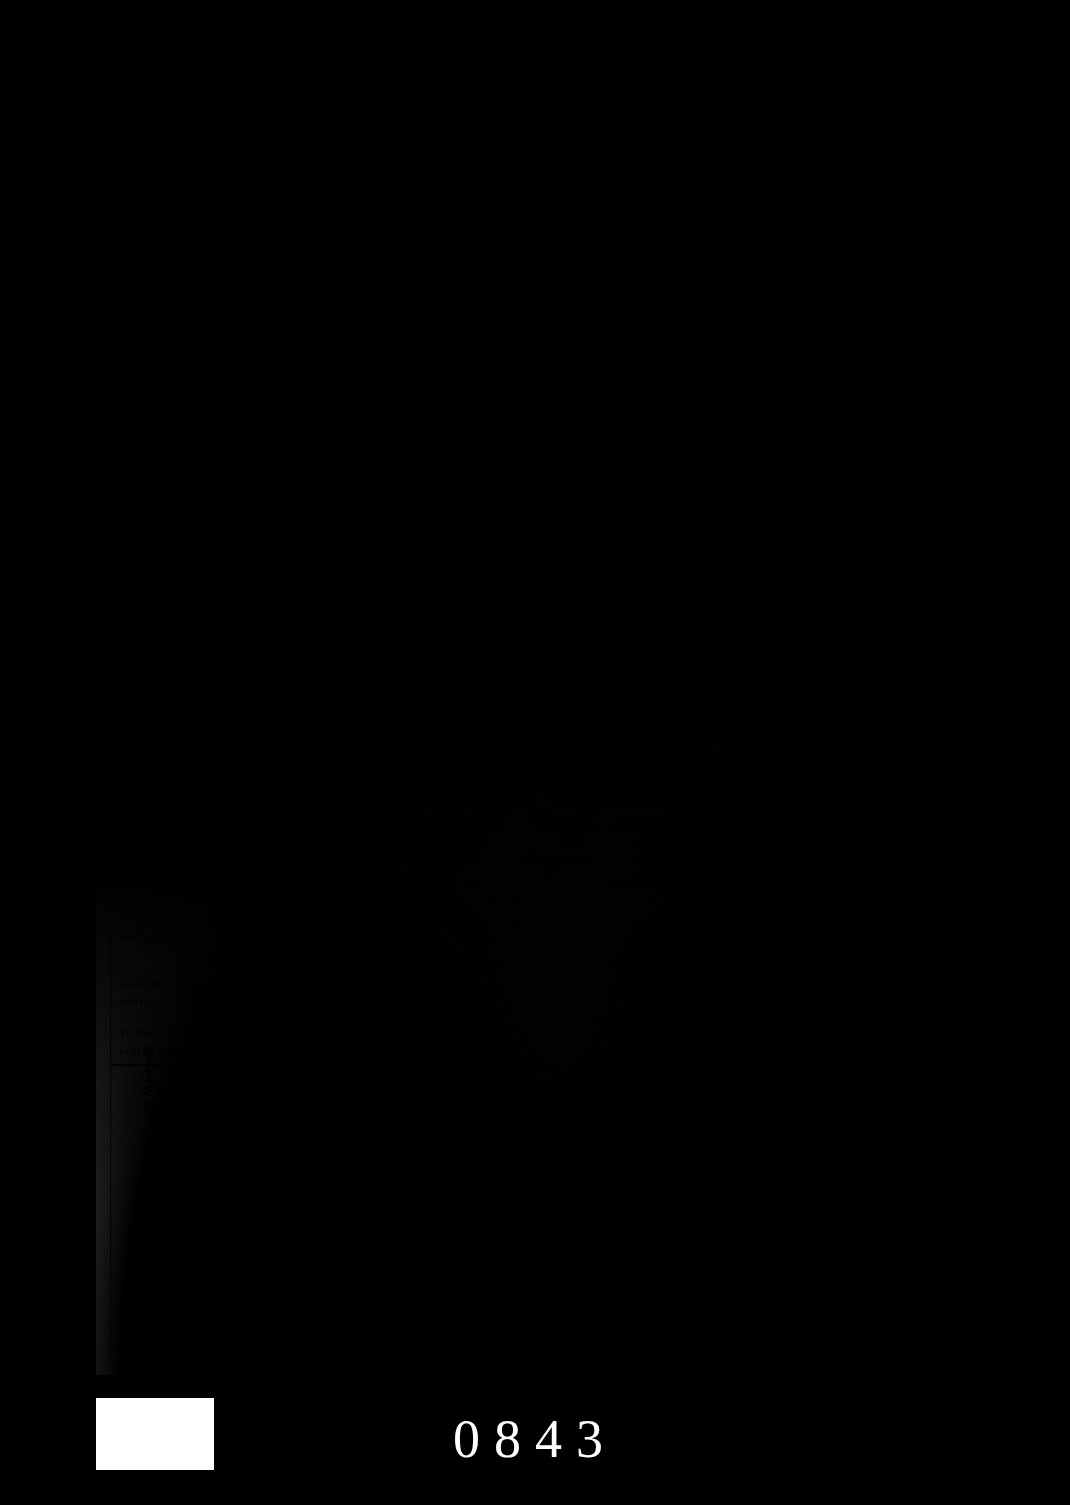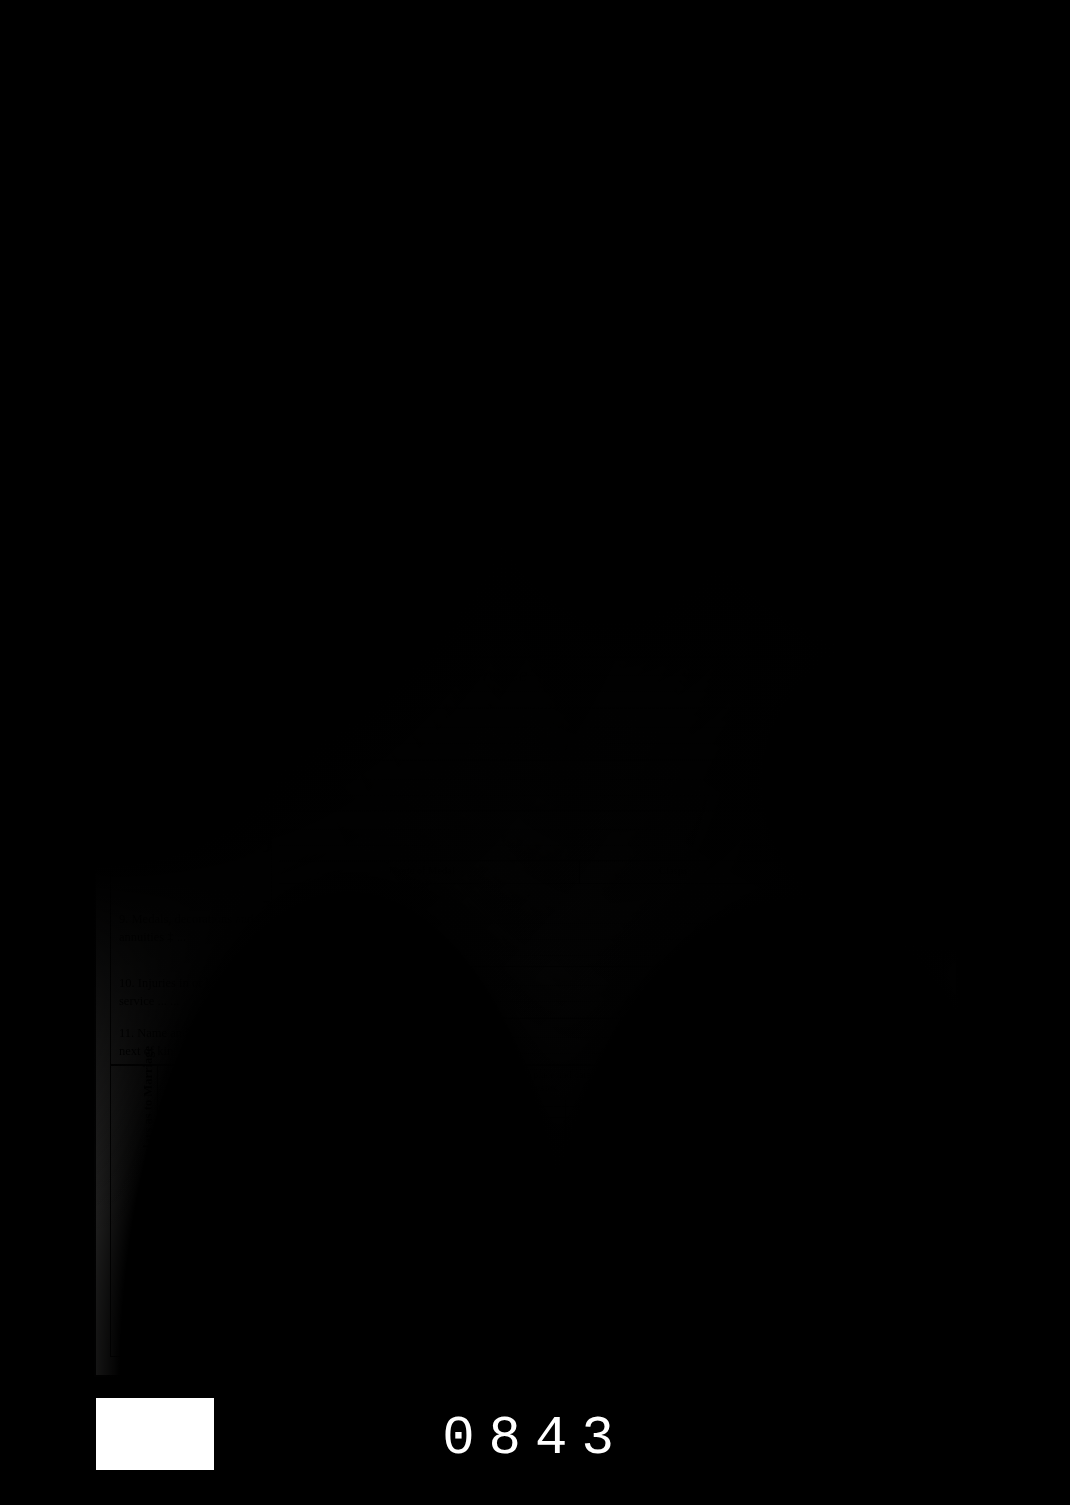--- a/index.html
+++ b/index.html
@@ -73,21 +73,21 @@
   .vlabel{position:absolute;left:0;top:0;width:46px;height:100%;border-right:1px solid #111;}
   .vtxt{position:absolute;transform:rotate(-90deg);transform-origin:left top;white-space:nowrap;font-size:12.5px;font-weight:bold;}
   .mtab{position:absolute;left:46px;top:0;right:0;height:100%;}
   .mhead{position:absolute;left:0;right:0;top:0;height:34px;border-bottom:1px solid #111;font-size:10px;text-align:center;padding:3px 4px;line-height:1.25;}
   .vline{position:absolute;top:0;bottom:0;border-left:1px solid #111;}
 
   .foot{position:absolute;left:40px;right:30px;bottom:8px;text-align:center;font-size:9px;line-height:1.35;}
 
   
   #whitebox{position:absolute;left:96px;top:1398px;width:118px;height:72px;background:#fff;}
-  #digits{position:absolute;left:0;right:0;top:1408px;text-align:center;color:#fff;font-family:Liberation Mono, monospace;font-size:54px;letter-spacing:14px;}
+  #digits{position:absolute;left:0;right:0;top:1408px;text-align:center;color:#fff;font-family:Liberation Serif, serif;font-size:54px;letter-spacing:14px;}
 
   .faint{color:#7b7b7b;font-style:italic;font-family:"DejaVu Serif",serif;}
   .smudge{position:absolute;background:rgba(0,0,0,.10);border-radius:50%;filter:blur(3px);z-index:20;pointer-events:none;}
 </style>
 </head>
 <body>
 
 <div id="page">
   <div id="sheet">
 

